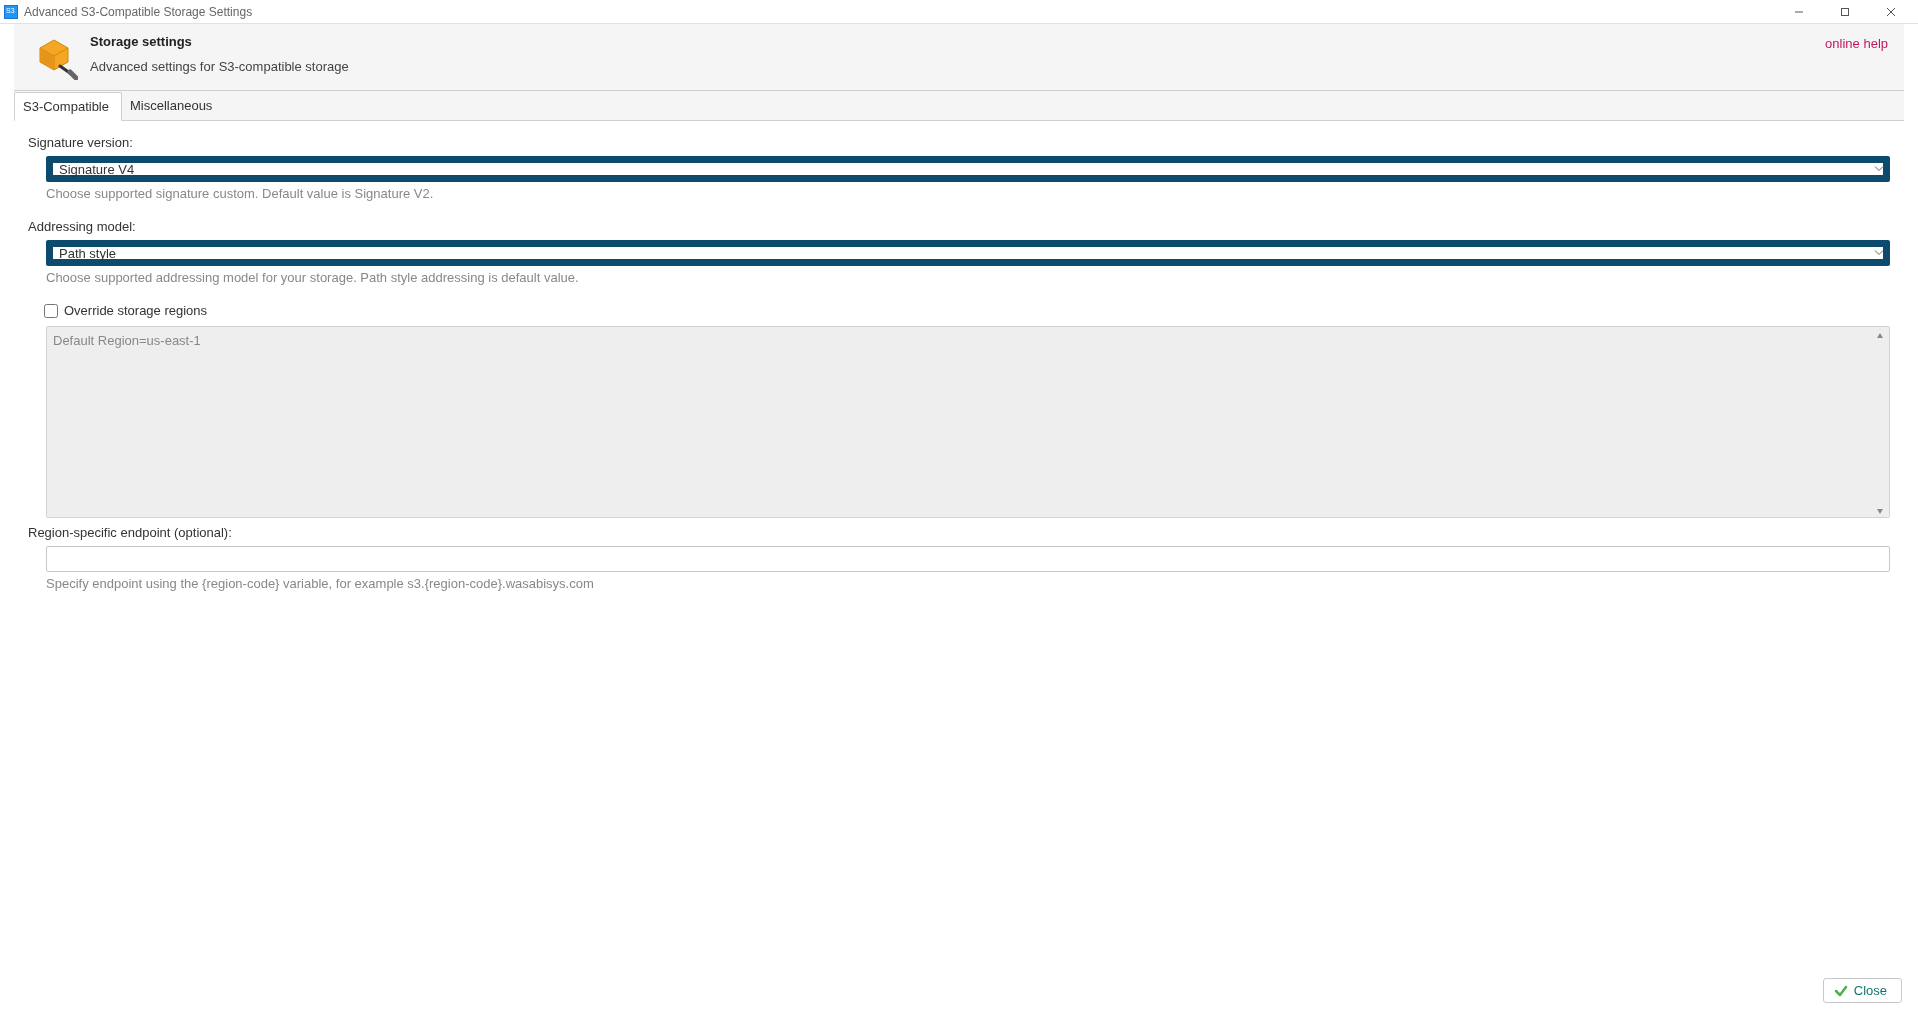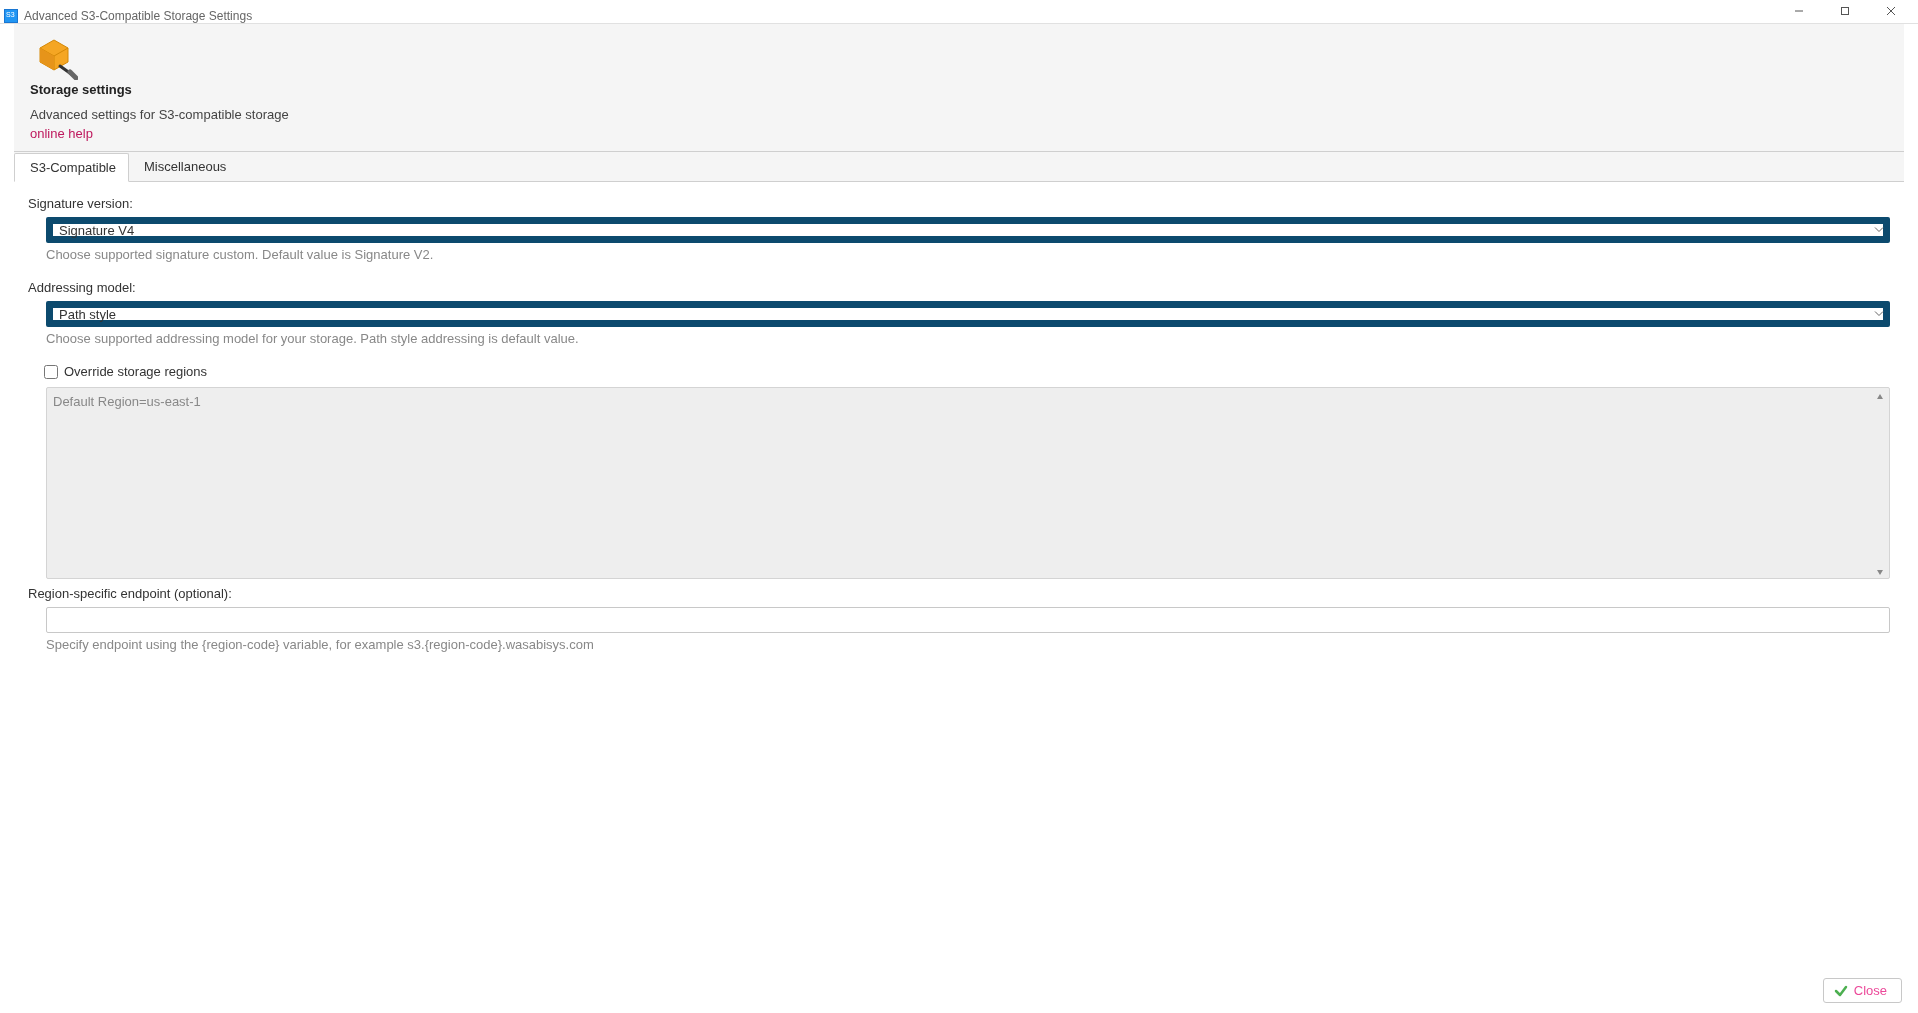--- a/index.html
+++ b/index.html
@@ -11,21 +11,21 @@
     background: #ffffff;
     color: #333;
     overflow: hidden;
   }
   
   .titlebar {
     height: 24px;
     background: #ffffff;
     border-bottom: 1px solid #e1e1e1;
     display: flex;
-    align-items: flex-end;
+    align-items: center;
     padding: 0 4px;
   }
   .titlebar-icon {
     width: 14px; height: 14px;
     background: #2196f3;
     border: 1px solid #1976d2;
     margin-right: 6px;
     position: relative;
   }
   .titlebar-icon::after {
@@ -54,21 +54,20 @@
   .win-btn svg { width: 10px; height: 10px; }
 
   
   .header-panel {
     background: #f5f5f5;
     border-bottom: 1px solid #cfcfcf;
     padding: 8px 16px 10px 16px;
     display: flex;
     align-items: flex-start;
     margin: 0 14px;
-    flex-direction: column;
   }
   .header-icon {
     width: 48px; height: 48px;
     margin-right: 12px;
     flex-shrink: 0;
   }
   .header-text { flex: 1; }
   .header-title {
     font-weight: bold;
     color: #222;
@@ -89,21 +88,21 @@
 
   
   .tabbar {
     display: flex;
     margin: 0 14px;
     padding-top: 0;
     border-bottom: 1px solid #cfcfcf;
     background: #f5f5f5;
   }
   .tab {
-    padding: 6px 12px 6px 15px;
+    padding: 6px 12px 6px 8px;
     font-size: 13px;
     color: #333;
     cursor: pointer;
     position: relative;
     top: 1px;
   }
   .tab.active {
     background: #fff;
     border: 1px solid #cfcfcf;
     border-bottom: 1px solid #fff;
@@ -214,21 +213,21 @@
   }
   .close-btn {
     border: 1px solid #c8c8c8;
     background: #fff;
     border-radius: 3px;
     padding: 4px 14px 4px 10px;
     display: flex;
     align-items: center;
     gap: 6px;
     font-size: 13px;
-    color: #ec4899;
+    color: #0f766e;
     cursor: pointer;
   }
   .close-btn svg { width: 14px; height: 14px; }
 </style>
 </head>
 <body>
 
 <div class="titlebar">
   <div class="titlebar-icon"></div>
   <div class="titlebar-title">Advanced S3-Compatible Storage Settings</div>

